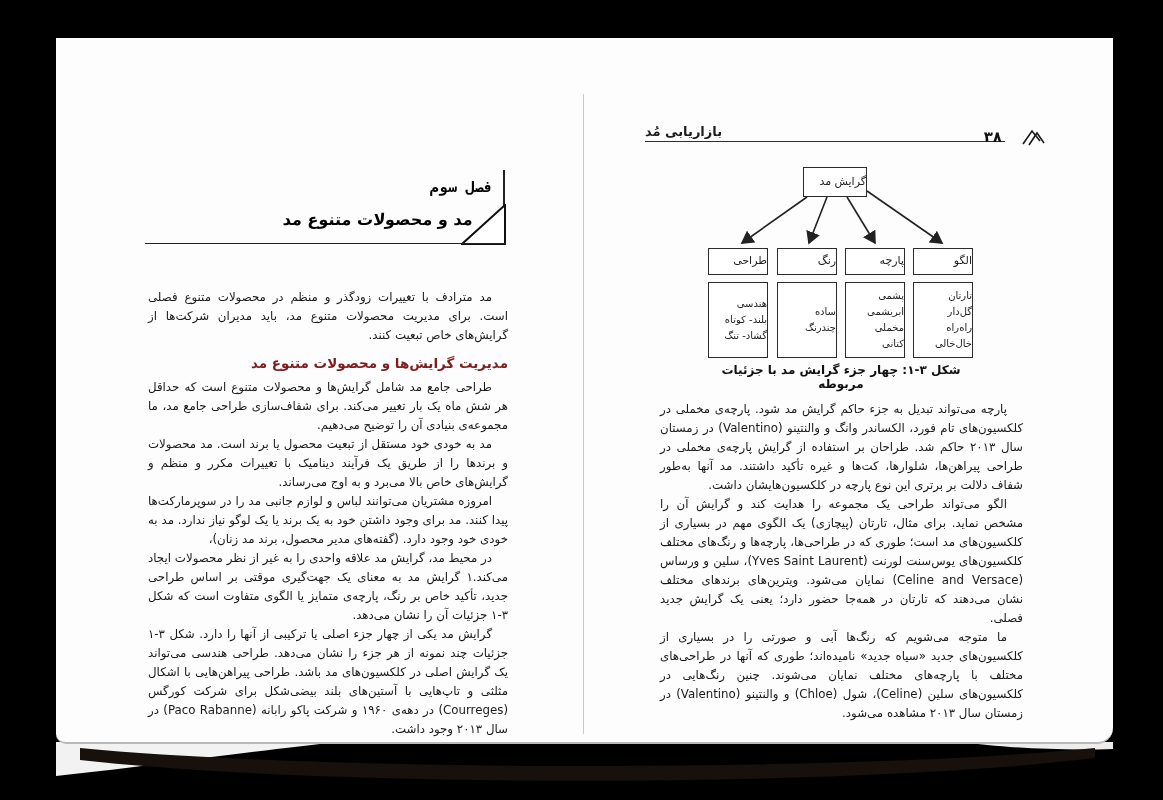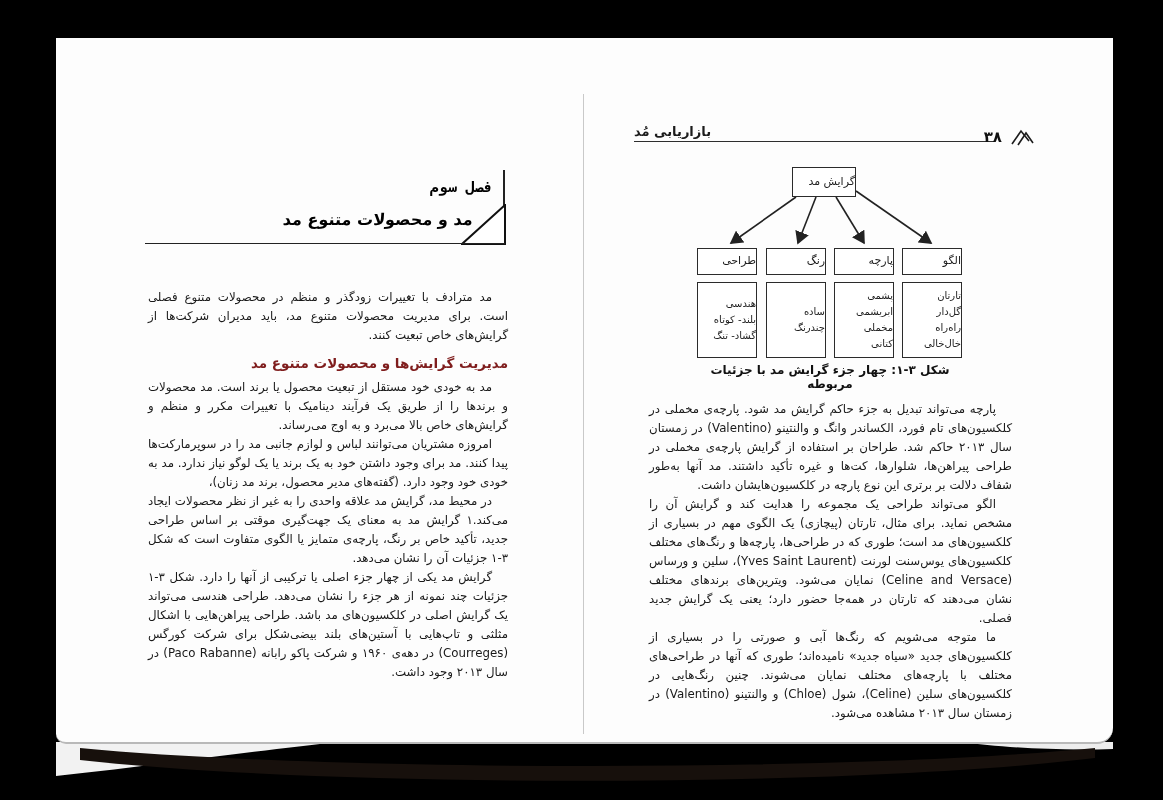--- a/index.html
+++ b/index.html
@@ -15,30 +15,30 @@
     border-radius:0 0 16px 10px;
     border-bottom:2px solid #b9b9b9;
   }
   .spine{
     position:absolute;left:527px;top:56px;bottom:8px;width:1px;
     background:#c9c9c9;
   }
   
   .bottom-pages{position:absolute;left:0;top:742px;width:1163px;height:58px;}
   
-  .right-page{position:absolute;left:516px;top:0;width:530px;height:616px;}
+  .right-page{position:absolute;left:527px;top:0;width:530px;height:616px;}
   .rp-header{position:absolute;left:62px;top:74px;width:400px;height:30px;}
   .rp-header .title{
     position:absolute;left:0;bottom:3px;font-size:13px;font-weight:bold;direction:rtl;
   }
   .rp-header .rule{
     position:absolute;left:0;right:40px;bottom:0;height:0;border-bottom:1.5px solid #2e2e2e;
   }
   .rp-header .pagenum{
-    position:absolute;right:0;bottom:-8px;display:flex;align-items:center;gap:6px;
+    position:absolute;right:0;bottom:-8px;display:flex;align-items:center;gap:17px;
   }
   .rp-header .pagenum .num{font-size:15px;font-weight:bold;color:#111;}
   
   .figure{position:absolute;left:118px;top:125px;width:280px;height:222px;}
   .figure .arrows{position:absolute;left:0;top:0;}
   .fig-box{
     position:absolute;border:1.5px solid #2b2b2b;background:#fff;
     direction:rtl;text-align:right;box-sizing:border-box;
   }
   .fig-root{left:102px;top:4px;width:64px;height:30px;line-height:27px;font-size:11px;}
@@ -161,19 +161,20 @@
       <div class="subtitle">مد و محصولات متنوع مد</div>
       <svg class="triangle" width="45" height="41" viewBox="0 0 45 41">
         <polygon points="1,40 44,40 44,1" fill="#fff" stroke="#111" stroke-width="2"></polygon>
       </svg>
       <div class="hrule"></div>
     </div>
 
     <div class="textcol lp-text">
       <p class="para">مد مترادف با تغییرات زودگذر و منظم در محصولات متنوع فصلی است. برای مدیریت محصولات متنوع مد، باید مدیران شرکت‌ها از گرایش‌های خاص تبعیت کنند.</p>
       <div class="section-heading">مدیریت گرایش‌ها و محصولات متنوع مد</div>
+      <p class="para">طراحی جامع مد شامل گرایش‌ها و محصولات متنوع است که حداقل هر شش ماه یک بار تغییر می‌کند. برای شفاف‌سازی طراحی جامع مد، ما مجموعه‌ی بنیادی آن را توضیح می‌دهیم.</p>
       <p class="para">مد به خودی خود مستقل از تبعیت محصول یا برند است. مد محصولات و برندها را از طریق یک فرآیند دینامیک با تغییرات مکرر و منظم و گرایش‌های خاص بالا می‌برد و به اوج می‌رساند.</p>
       <p class="para">امروزه مشتریان می‌توانند لباس و لوازم جانبی مد را در سوپرمارکت‌ها پیدا کنند. مد برای وجود داشتن خود به یک برند یا یک لوگو نیاز ندارد. مد به خودی خود وجود دارد. (گفته‌های مدیر محصول، برند مد زنان)،</p>
       <p class="para">در محیط مد، گرایش مد علاقه واحدی را به غیر از نظر محصولات ایجاد می‌کند.۱ گرایش مد به معنای یک جهت‌گیری موقتی بر اساس طراحی جدید، تأکید خاص بر رنگ، پارچه‌ی متمایز یا الگوی متفاوت است که شکل ۳-۱ جزئیات آن را نشان می‌دهد.</p>
       <p class="para">گرایش مد یکی از چهار جزء اصلی یا ترکیبی از آنها را دارد. شکل ۳-۱ جزئیات چند نمونه از هر جزء را نشان می‌دهد. طراحی هندسی می‌تواند یک گرایش اصلی در کلکسیون‌های مد باشد. طراحی پیراهن‌هایی با اشکال مثلثی و تاپ‌هایی با آستین‌های بلند بیضی‌شکل برای شرکت کورگس (Courreges) در دهه‌ی ۱۹۶۰ و شرکت پاکو رابانه (Paco Rabanne) در سال ۲۰۱۳ وجود داشت.</p>
     </div>
   </div>
 </div>
 
 </body></html>

